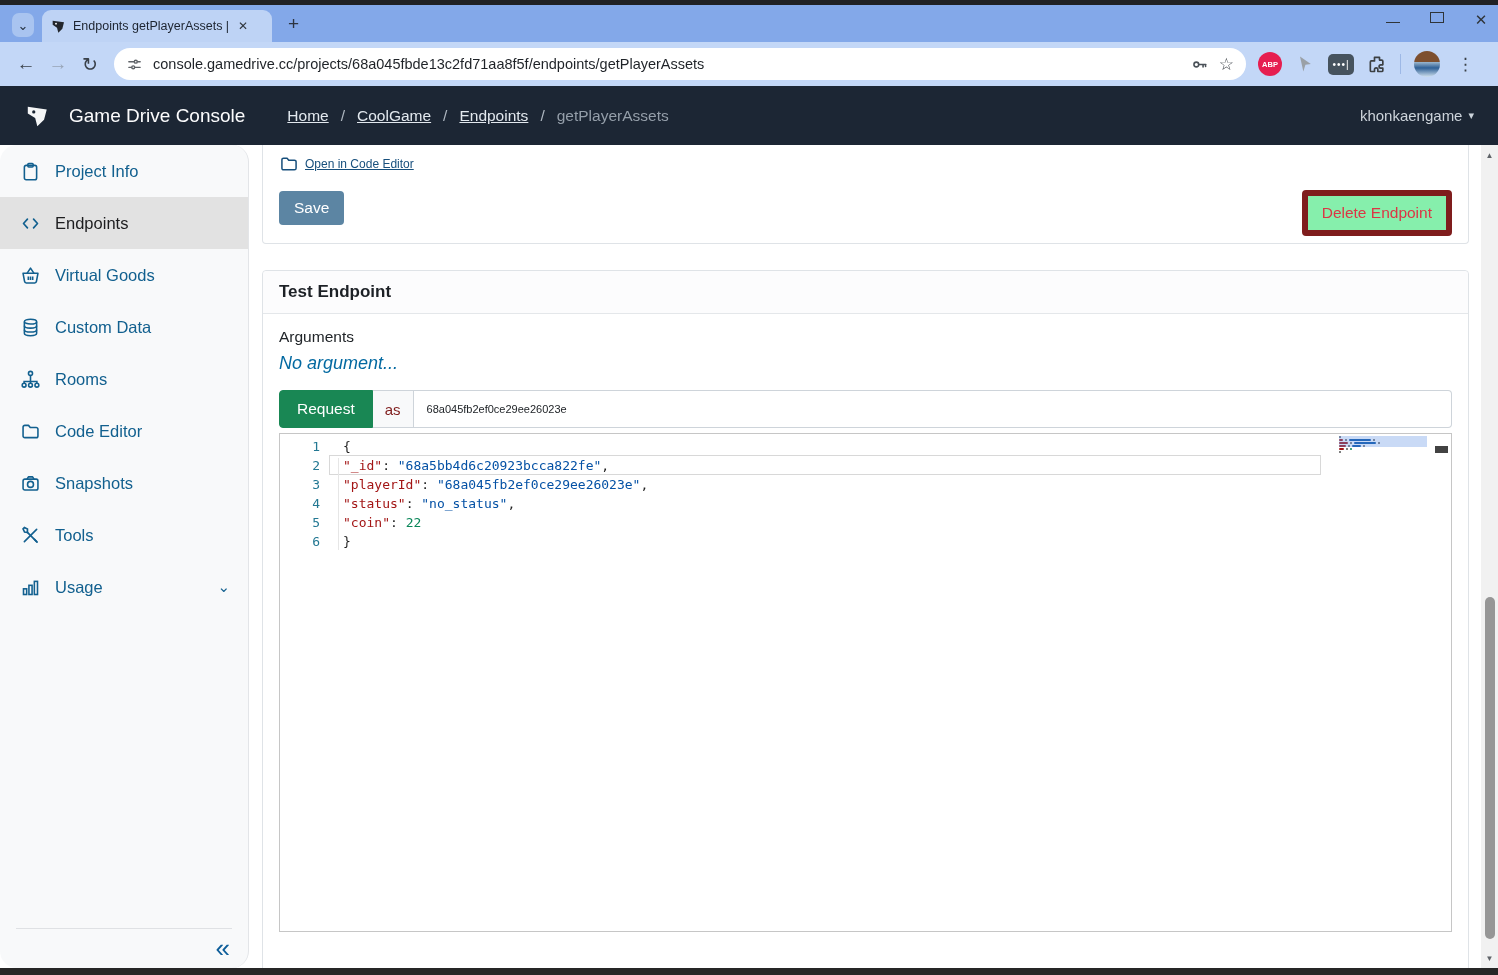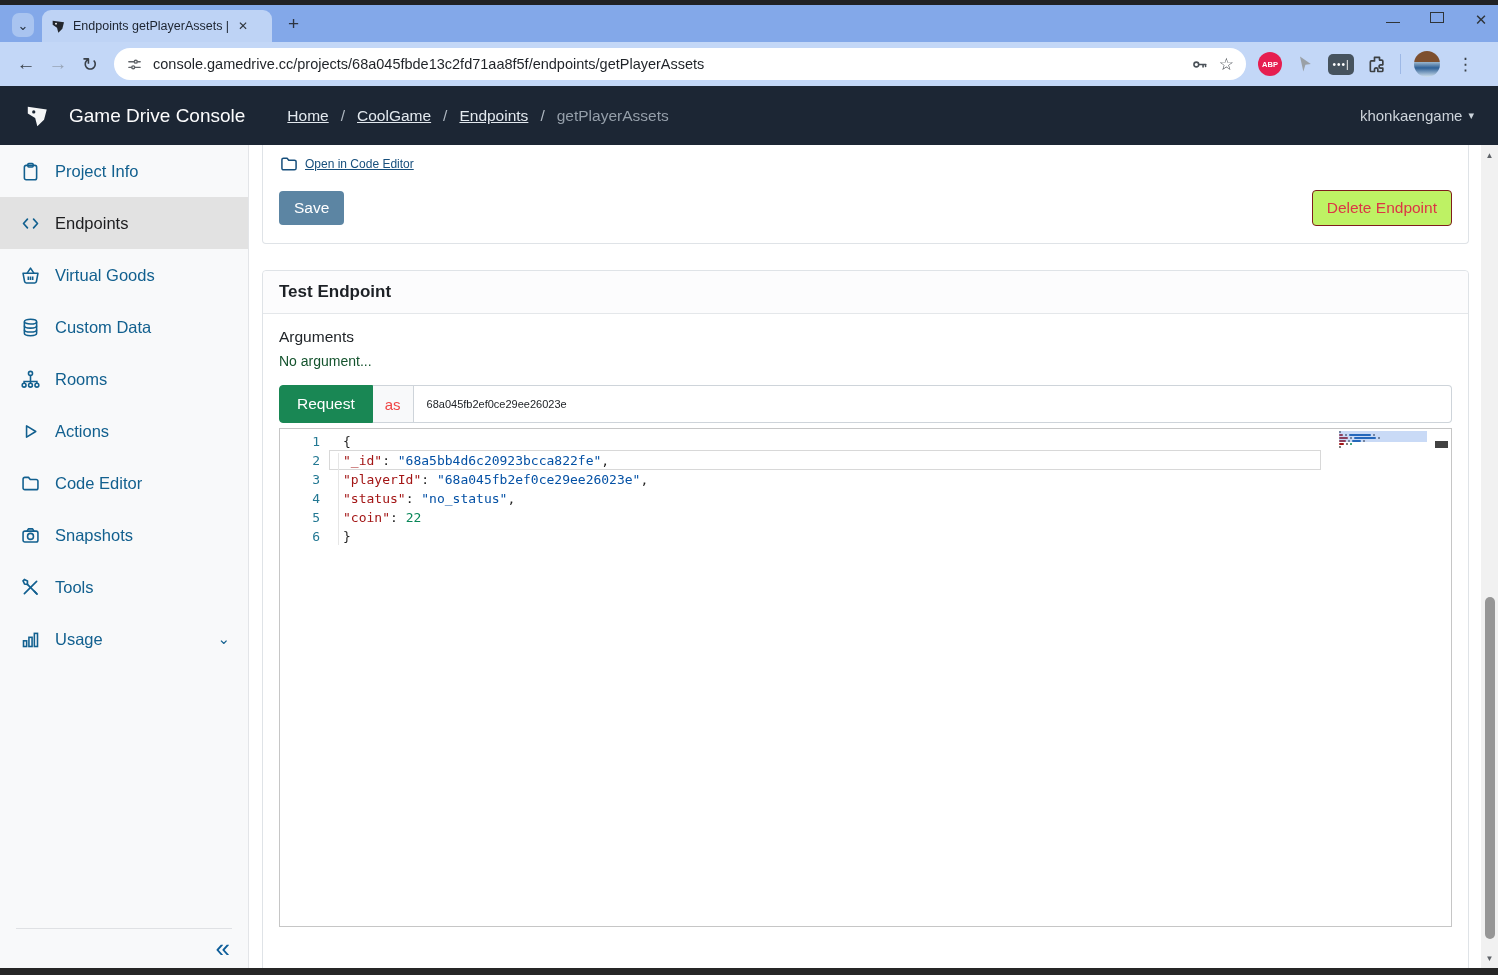--- a/index.html
+++ b/index.html
@@ -45,51 +45,51 @@
   .brand { display:flex; align-items:center; gap:19px; cursor:pointer; }
   .brand-label { color:#fcfcfd; font-size:19px; }
   .breadcrumb { margin-left:42px; display:flex; align-items:center; gap:12px; font-size:15.5px; }
   .breadcrumb a { color:#e2e8ee; text-decoration:underline; cursor:pointer; }
   .bc-sep { color:#aeb7c1; }
   .bc-current { color:#949ea9; }
   .user-menu { margin-left:auto; color:#ccd3da; font-size:15px; display:flex; align-items:center; gap:6px; cursor:pointer; }
 
   
   .app-body { display:flex; height:823px; position:relative; }
-  .sidebar { width:249px; background:#f8f9fa; border-right:1px solid #e3e5e8; position:relative; flex:none; }
+  .sidebar { width:249px; background:#f8f9fa; border-right:1px solid #e3e5e8; position:relative; flex:none;border-radius:17px; }
   .side-item { height:52px; display:flex; align-items:center; gap:14px; padding:0 18px 0 20px;
     color:#12608f; font-size:16.5px; cursor:pointer; }
   .side-item svg { flex:none; }
   .side-item.selected { background:#e2e2e2; color:#1d1d1f; }
   .side-item .chev { margin-left:auto; color:#12608f; font-size:15px; }
   .side-divider { position:absolute; left:16px; right:16px; top:783px; height:1px; background:#dfe1e4; }
   .side-collapse { position:absolute; right:18px; top:790px; color:#0d5d99; font-size:26px; cursor:pointer; line-height:1; }
 
   .main { flex:1; background:#fff; overflow:hidden; position:relative; }
   .card { margin:0 12px 0 13px; border:1px solid #dfe3e7; border-radius:4px; background:#fff; }
   .card-endpoint { border-top:none; border-radius:0 0 4px 4px; height:99px; padding:6px 16px 0; position:relative; }
   .open-link { display:inline-flex; align-items:center; gap:6px; color:#174f7c; font-size:12px;
     text-decoration:underline; cursor:pointer; margin-top:3px; }
   .btn-save { margin-top:13px; background:#5c85a3; color:#fff; border:none; border-radius:4px;
     padding:8px 15px; font-size:15.5px; cursor:pointer; font-family:inherit; }
-  .btn-delete { position:absolute; right:16px; top:45px; background:#bef264; color:#dc3545;
-    border:1px solid #7f1d1d; border-radius:4px; padding:8px 14px; font-size:15.5px; cursor:pointer; font-family:inherit; }
+  .btn-delete { position:absolute; right:16px; top:45px; background:#86efac; color:#dc3545;
+    border:6px solid #7f1d1d; border-radius:4px; padding:8px 14px; font-size:15.5px; cursor:pointer; font-family:inherit; }
 
   .card-test { margin-top:26px; height:711px; }
   .test-header { padding:11px 16px; font-size:17px; font-weight:bold; color:#1d2126;
     background:#fcfcfd; border-bottom:1px solid #e4e7ea; border-radius:4px 4px 0 0; }
   .test-body { padding:14px 16px; }
   .args-label { font-size:15.5px; color:#212529; }
-  .no-arg { font-size:14px; color:#14532d; margin-top:7px; }
+  .no-arg { font-size:18px; font-style:italic; color:#0369a1; margin-top:7px; }
 
   .req-group { display:flex; margin-top:16px; height:38px; }
   .btn-request { background:#198754; color:#fff; border:1px solid #198754; border-radius:4px 0 0 4px;
     padding:0 17px; font-size:15.5px; cursor:pointer; font-family:inherit; }
   .as-addon { background:#f8f9fa; border:1px solid #ced4da; border-left:none; padding:12px 12px;
-    display:flex; align-items:center; font-size:15px; color:#ef4444; }
+    display:flex; align-items:center; font-size:15px; color:#7f1d1d; }
   .req-input { flex:1; border:1px solid #ced4da; border-left:none; border-radius:0 4px 4px 0;
     padding:0 13px; font-size:11px; color:#212529; font-family:inherit; outline:none; }
 
   .resp-label { margin-top:15px; font-size:15.5px; color:#212529; }
   .editor { margin-top:5px; height:499px; border:1px solid #c6c6c6; position:relative;
     font-family:"DejaVu Sans Mono", monospace; font-size:13px; line-height:19px; background:#fff; overflow:hidden; }
   .ed-line { display:flex; height:19px; }
   .ed-gutter { width:40px; text-align:right; color:#237893; flex:none; padding-right:0; }
   .ed-code { padding-left:23px; white-space:pre; color:#111; }
   .ed-lines { padding-top:3px; }
@@ -241,26 +241,20 @@
           <circle cx="12" cy="5" r="2.3"></circle>
           <circle cx="4.7" cy="18.5" r="2.2"></circle>
           <circle cx="12" cy="18.5" r="2.2"></circle>
           <circle cx="19.3" cy="18.5" r="2.2"></circle>
           <path d="M12 7.3v4.2M12 11.5v4.8M4.7 16.3v-2.1h14.6v2.1"></path>
         </svg>
       <span>Rooms</span>
     </div>
     <div class="side-item">
       <svg width="21" height="21" viewBox="0 0 24 24" fill="none" stroke="currentColor" stroke-width="1.8" stroke-linejoin="round">
-          <path d="M7.5 5.5v13l10.5-6.5z"></path>
-        </svg>
-      <span>Actions</span>
-    </div>
-    <div class="side-item">
-      <svg width="21" height="21" viewBox="0 0 24 24" fill="none" stroke="currentColor" stroke-width="1.8" stroke-linejoin="round">
           <path d="M3.5 7a2 2 0 0 1 2-2h4.2l2 2.4h6.8a2 2 0 0 1 2 2V17a2 2 0 0 1-2 2h-13a2 2 0 0 1-2-2z"></path>
         </svg>
       <span>Code Editor</span>
     </div>
     <div class="side-item">
       <svg width="21" height="21" viewBox="0 0 24 24" fill="none" stroke="currentColor" stroke-width="1.8" stroke-linejoin="round">
           <rect x="3.5" y="7" width="17" height="12.5" rx="2"></rect>
           <circle cx="12" cy="13" r="3.4"></circle>
           <path d="M8 7l1.6-2.6h4.8L16 7"></path>
         </svg>

